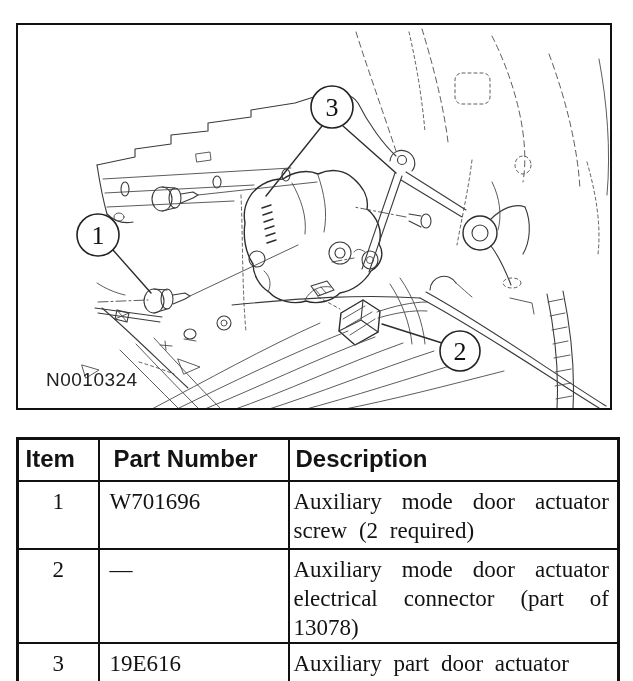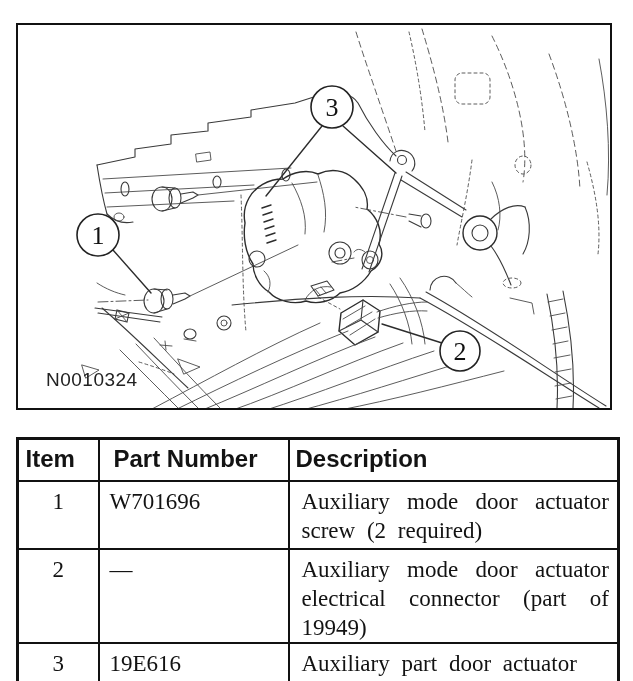--- a/index.html
+++ b/index.html
@@ -49,21 +49,21 @@
   th.h-item, th.h-part{text-align:center;}
   th.h-desc{text-align:left;padding-left:8px;margin-top:36px;}
   table.parts td{
     font-family:"Liberation Serif",serif;
     font-size:23px;line-height:29px;
   }
   td.c-item{text-align:center;padding-top:5px;}
   td.c-part{text-align:left;padding:5px 4px 15px 10px;}
   td.c-desc{
     text-align:justify;
-    padding:5px 8px 0 12px;
+    padding:5px 8px 0 4px;
     word-spacing:6px;
   }
   tr.row-a{height:68px;}
   tr.row-b{height:94px;}
   tr.row-c{height:32px;}
   col.w-item{width:81px;}
   col.w-part{width:190px;}
   col.w-desc{width:330px;}
 </style>
 </head>
@@ -252,21 +252,21 @@
     </thead>
     <tbody>
       <tr class="row-a">
         <td class="c-item">1</td>
         <td class="c-part">W701696</td>
         <td class="c-desc">Auxiliary mode door actuator screw (2 required)</td>
       </tr>
       <tr class="row-b">
         <td class="c-item">2</td>
         <td class="c-part">—</td>
-        <td class="c-desc">Auxiliary mode door actuator electrical connector (part of 19949)</td>
+        <td class="c-desc">Auxiliary mode door actuator electrical connector (part of 13078)</td>
       </tr>
       <tr class="row-c">
         <td class="c-item">3</td>
         <td class="c-part">19E616</td>
         <td class="c-desc">Auxiliary part door actuator</td>
       </tr>
     </tbody>
   </table>
 
 </div>

